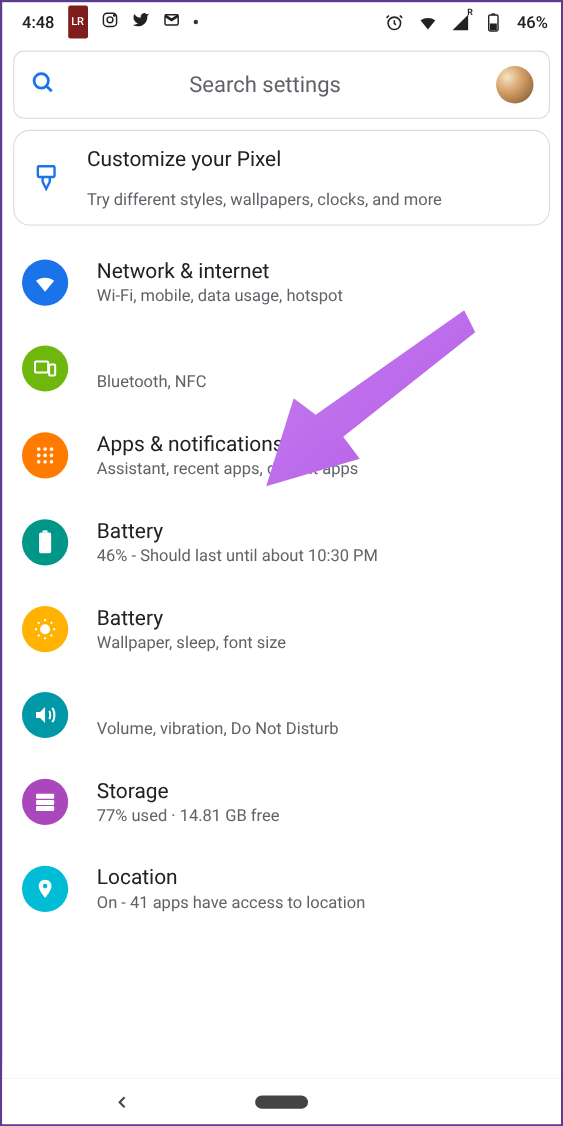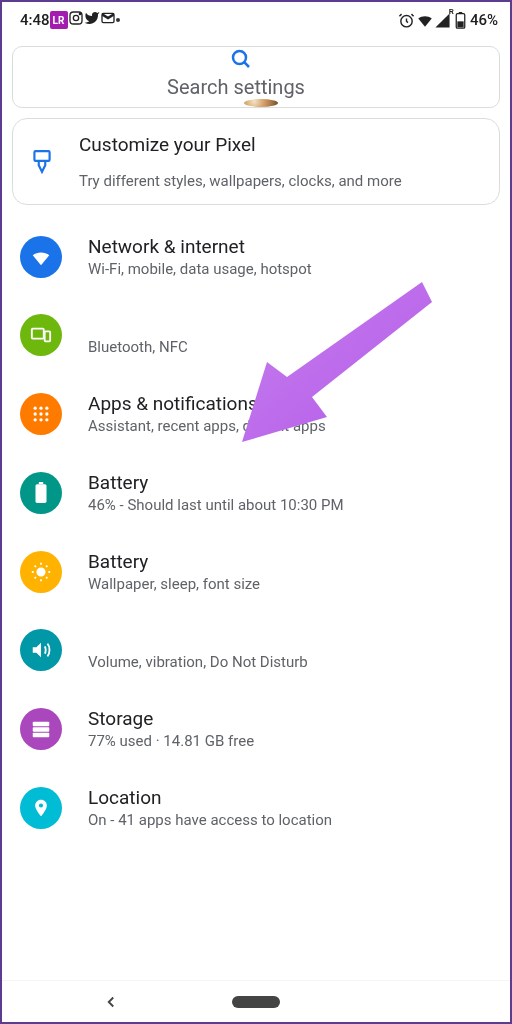--- a/index.html
+++ b/index.html
@@ -18,35 +18,34 @@
     .status-bar {
       height: 32px;
       display: flex;
       align-items: center;
       justify-content: space-between;
       padding: 4px 12px 0 18px;
       font-size: 15px;
       font-weight: 500;
       color: #202020;
     }
-    .status-left, .status-right { display: flex; align-items: center; gap: 0; }
+    .status-left, .status-right { display: flex; align-items: center; gap: 12px; }
     .status-right .ico { width: 18px; height: 18px; display:flex; align-items:center; justify-content:center;}
-    .status-left .appicon { width:18px; height:18px; background:#a21caf; color:#fff; font-size:10px; display:flex; align-items:center; justify-content:center; border-radius:2px;font-weight:bold;}
+    .status-left .appicon { width:18px; height:30px; background:#7f1d1d; color:#fff; font-size:10px; display:flex; align-items:center; justify-content:center; border-radius:2px;}
     .dot { width:4px; height:4px; background:#333; border-radius:50%; }
 
     
     .search-card {
       margin: 12px 10px 10px;
       border: 1px solid #dadce0;
       border-radius: 10px;
       height: 62px;
       display: flex;
       align-items: center;
       padding: 0 14px;
-      flex-direction: column;
     }
     .search-card .sicon { color:#1a73e8; margin-right: 30px;}
     .search-card .splaceholder { flex:1; text-align:center; color:#5f6368; font-size:20px; margin-left:-40px;}
     .avatar {
       width: 34px; height: 34px; border-radius:50%;
       background: radial-gradient(circle at 30% 30%, #f4e3c1 0%, #d4a06a 40%, #a87845 70%, #6b4a2b 100%);
       margin-left: 10px;
     }
 
     

